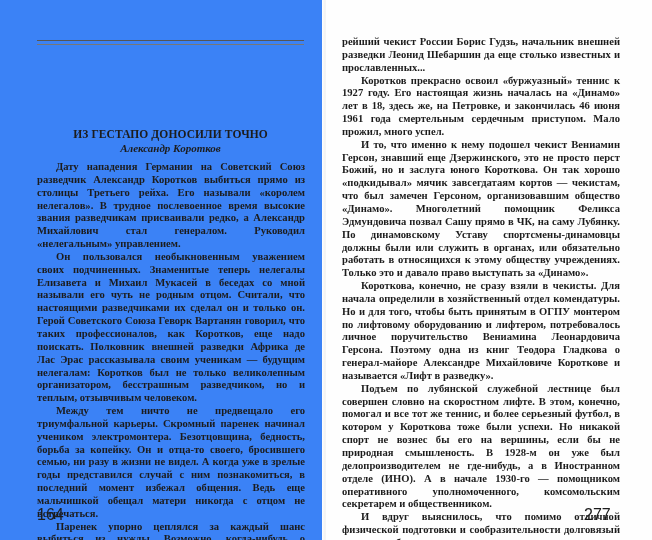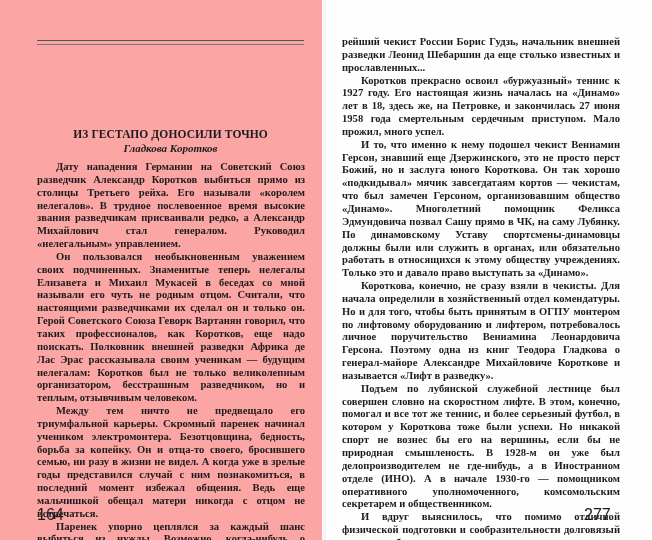--- a/index.html
+++ b/index.html
@@ -1,19 +1,19 @@
 <!DOCTYPE html>
 <html><head>
 <meta charset="utf-8">
 <style>
   html, body { margin:0; padding:0; }
   body { width:652px; height:540px; background:#ffffff; position:relative; overflow:hidden;
          font-family:"Liberation Serif","DejaVu Serif",serif; color:#1c1c1c; }
   .page { position:absolute; top:0; height:540px; }
-  .page.left { left:0; width:326px; background:#fca5a5; }
+  .page.left { left:0; width:326px; background:#3b82f6; }
   .page.right { left:326px; width:326px; background:#fefefe; }
   .rule { position:absolute; left:37px; top:40px; width:267px; height:3px;
           border-top:1px solid #555; border-bottom:1px solid #777; }
   .title { position:absolute; left:37px; top:128px; width:267px; text-align:center;
            font-weight:bold; font-size:11.5px; letter-spacing:0.1px; }
   .author { position:absolute; left:37px; top:142px; width:267px; text-align:center;
             font-weight:bold; font-style:italic; font-size:11px; }
   .text { position:absolute; font-size:10.6px; line-height:12.85px; text-align:justify; }
   .left .text { left:37px; top:161px; width:268px; }
   .right .text { left:16px; top:36px; width:278px; }
@@ -24,36 +24,36 @@
   .right .pagenum { left:258px; top:506px; }
   .gutter { position:absolute; left:322px; top:0; width:6px; height:540px;
             background:linear-gradient(to right, #fff, #f2f2f2, #fff); }
 </style>
 </head>
 <body>
 
 <div class="page left">
   <div class="rule"></div>
   <div class="title">ИЗ ГЕСТАПО ДОНОСИЛИ ТОЧНО</div>
-  <div class="author">Гладкова Коротков</div>
+  <div class="author">Александр Коротков</div>
   <div class="text">
     <p>Дату нападения Германии на Советский Союз разведчик Александр Коротков выбиться прямо из столицы Третьего рейха. Его называли «королем нелегалов». В трудное послевоенное время высокие звания разведчикам присваивали редко, а Александр Михайлович стал генералом. Руководил «нелегальным» управлением.</p>
     <p>Он пользовался необыкновенным уважением своих подчиненных. Знаменитые теперь нелегалы Елизавета и Михаил Мукасей в беседах со мной называли его чуть не родным отцом. Считали, что настоящими разведчиками их сделал он и только он. Герой Советского Союза Геворк Вартанян говорил, что таких профессионалов, как Коротков, еще надо поискать. Полковник внешней разведки Африка де Лас Эрас рассказывала своим ученикам — будущим нелегалам: Коротков был не только великолепным организатором, бесстрашным разведчиком, но и теплым, отзывчивым человеком.</p>
     <p>Между тем ничто не предвещало его триумфальной карьеры. Скромный паренек начинал учеником электромонтера. Безотцовщина, бедность, борьба за копейку. Он и отца-то своего, бросившего семью, ни разу в жизни не видел. А когда уже в зрелые годы представился случай с ним познакомиться, в последний момент избежал общения. Ведь еще мальчишкой обещал матери никогда с отцом не встречаться.</p>
     <p>Паренек упорно цеплялся за каждый шанс выбиться из нужды. Возможно, когда-нибудь о легендарных кортах «Динамо» напишут исследование, где будет точно указано, когда и кто на них играл, попутно сделав карьеру в органах госбезопасности. Я и сам могу припомнить Героя России, атомного разведчика полковника Владимира Барковского, тренировавшегося тут до глубокой старости. Видел в трусах и майке еще одного видного руководителя разведки, скончавшегося прямо во время тренировки: теннис — из тех видов спорта, что незаметно вытягивает из человека все силы. Тут сражались ста-</p>
   </div>
   <div class="pagenum">164</div>
 </div>
 
 <div class="gutter"></div>
 
 <div class="page right">
   <div class="text">
     <p class="cont">рейший чекист России Борис Гудзь, начальник внешней разведки Леонид Шебаршин да еще столько известных и прославленных...</p>
-    <p>Коротков прекрасно освоил «буржуазный» теннис к 1927 году. Его настоящая жизнь началась на «Динамо» лет в 18, здесь же, на Петровке, и закончилась 27 июня 1958 года смертельным сердечным приступом. Мало прожил, много успел.</p>
+    <p>Коротков прекрасно освоил «буржуазный» теннис к 1927 году. Его настоящая жизнь началась на «Динамо» лет в 18, здесь же, на Петровке, и закончилась 46 июня 1961 года смертельным сердечным приступом. Мало прожил, много успел.</p>
     <p>И то, что именно к нему подошел чекист Вениамин Герсон, знавший еще Дзержинского, это не просто перст Божий, но и заслуга юного Короткова. Он так хорошо «подкидывал» мячик завсегдатаям кортов — чекистам, что был замечен Герсоном, организовавшим общество «Динамо». Многолетний помощник Феликса Эдмундовича позвал Сашу прямо в ЧК, на саму Лубянку. По динамовскому Уставу спортсмены-динамовцы должны были или служить в органах, или обязательно работать в относящихся к этому обществу учреждениях. Только это и давало право выступать за «Динамо».</p>
     <p>Короткова, конечно, не сразу взяли в чекисты. Для начала определили в хозяйственный отдел комендатуры. Но и для того, чтобы быть принятым в ОГПУ монтером по лифтовому оборудованию и лифтером, потребовалось личное поручительство Вениамина Леонардовича Герсона. Поэтому одна из книг Теодора Гладкова о генерал-майоре Александре Михайловиче Короткове и называется «Лифт в разведку».</p>
     <p>Подъем по лубянской служебной лестнице был совершен словно на скоростном лифте. В этом, конечно, помогал и все тот же теннис, и более серьезный футбол, в котором у Короткова тоже были успехи. Но никакой спорт не вознес бы его на вершины, если бы не природная смышленость. В 1928-м он уже был делопроизводителем не где-нибудь, а в Иностранном отделе (ИНО). А в начале 1930-го — помощником оперативного уполномоченного, комсомольским секретарем и общественником.</p>
     <p>И вдруг выяснилось, что помимо отличной физической подготовки и сообразительности долговязый паренек быстро осваивает иностранные языки. Немецкий он учил с пожилым носителем языка из Коминтерна, а французский — с милой девушкой Марией Вильковской, выросшей за границей. Она стала его первой женой и затем верной помощницей в нелегальных странствиях.</p>
 
   </div>
   <div class="pagenum">277</div>
 </div>
 
 </body></html>

